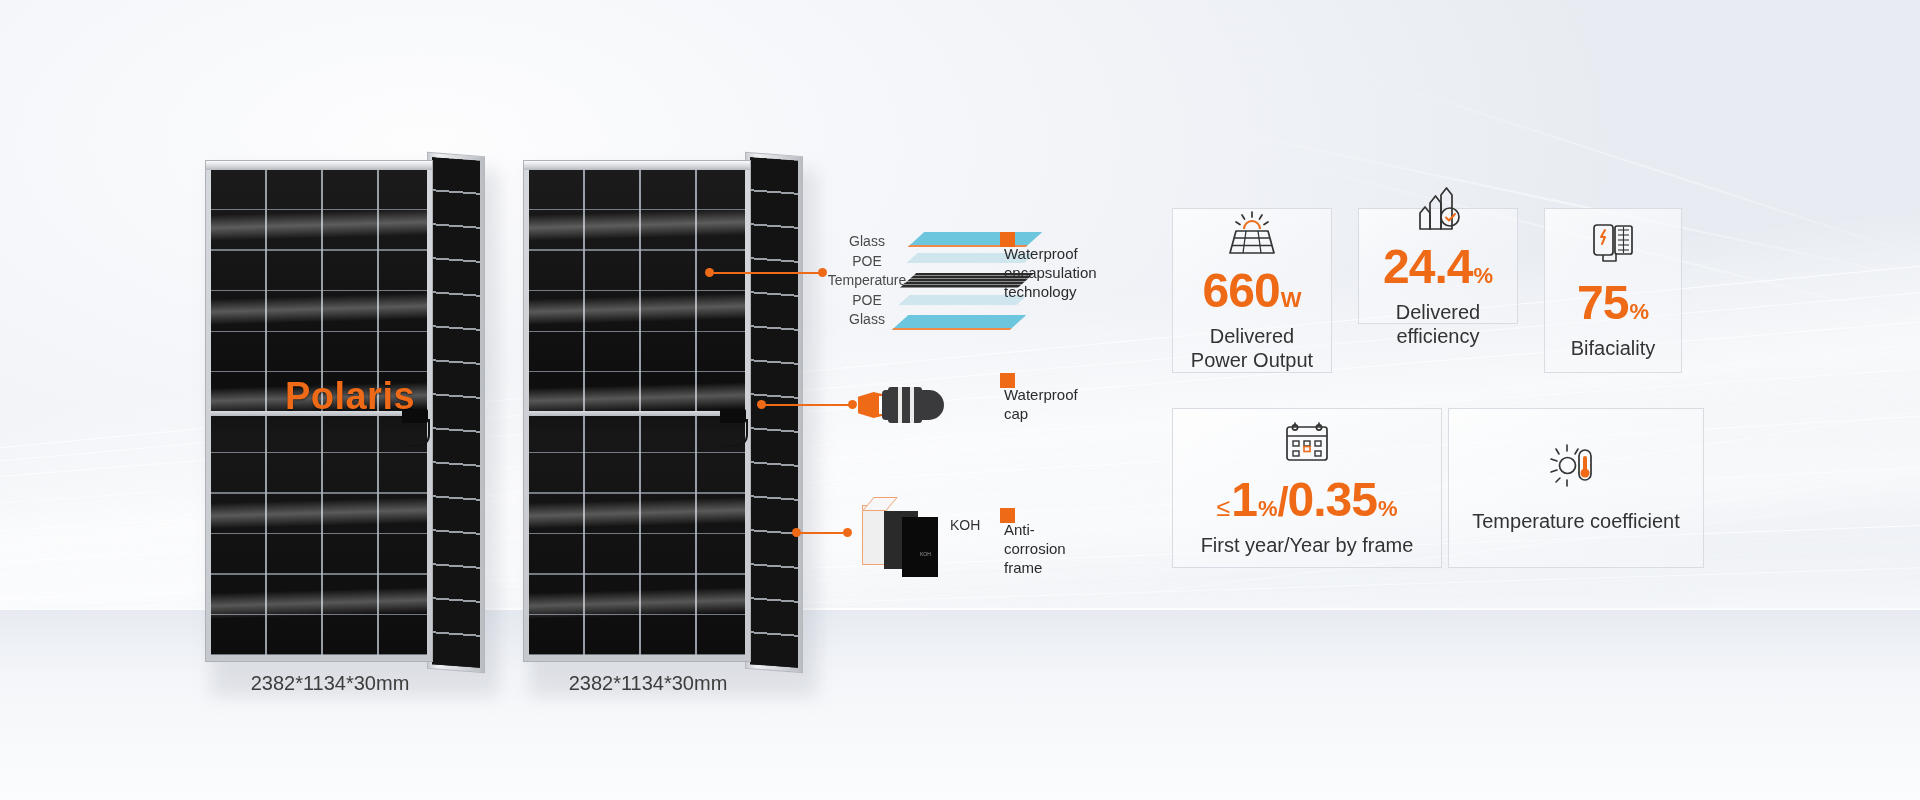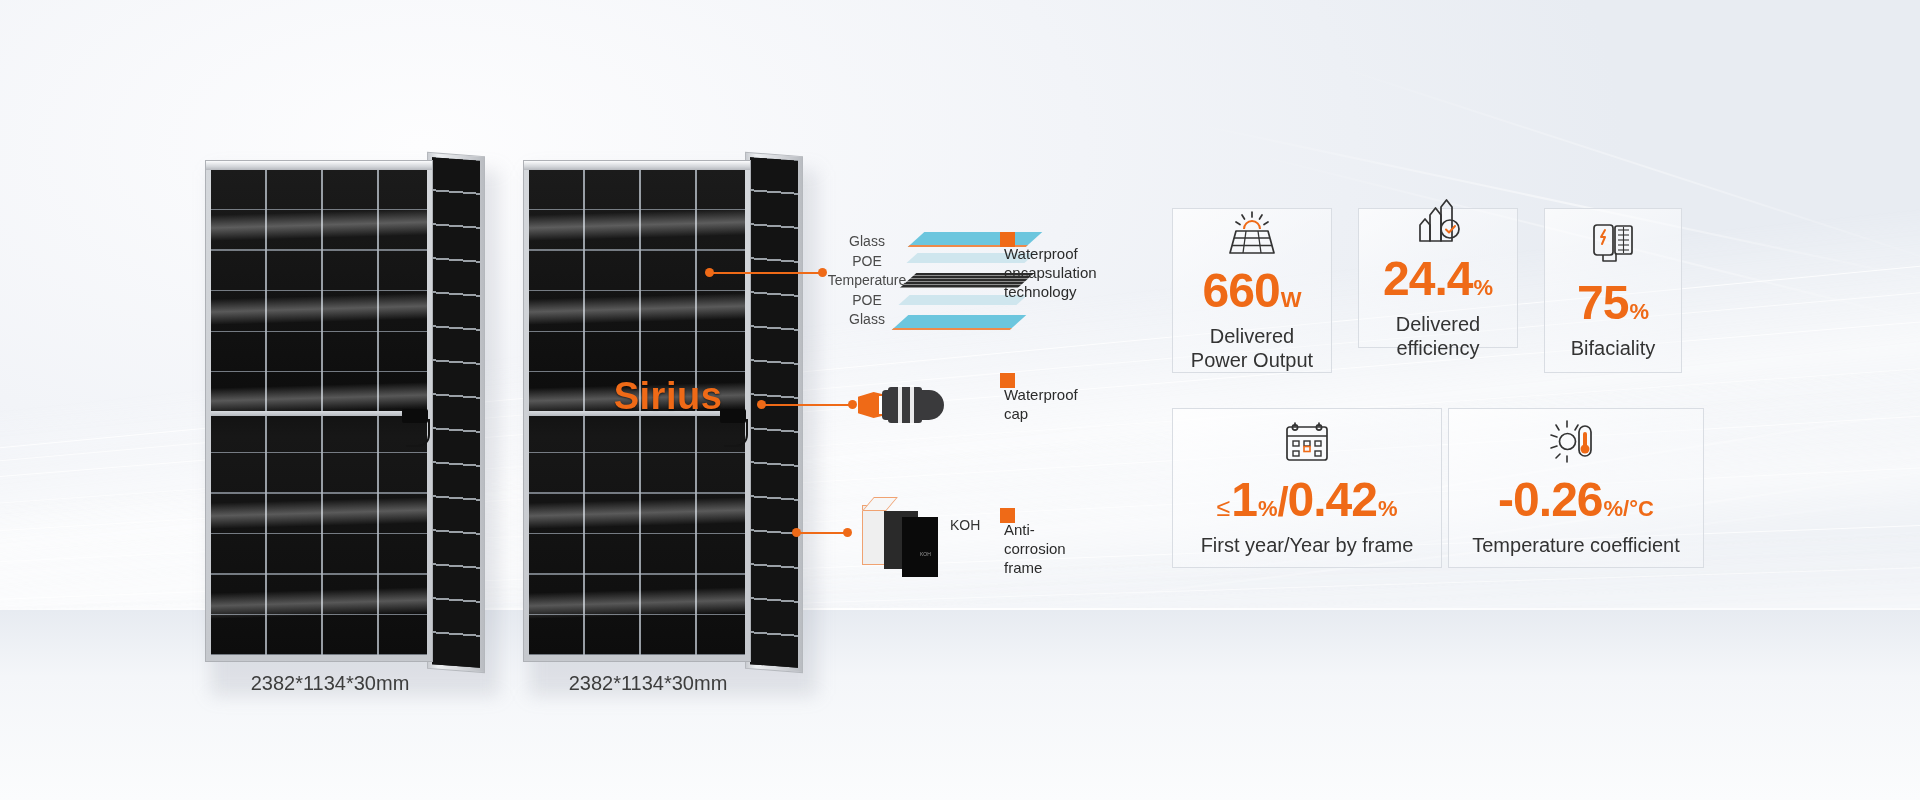--- a/index.html
+++ b/index.html
@@ -195,20 +195,21 @@
       <div class="gleam" style="top:42px;"></div>
       <div class="gleam" style="top:126px;"></div>
       <div class="gleam" style="top:215px;"></div>
       <div class="gleam" style="top:330px;"></div>
       <div class="gleam" style="top:420px;"></div>
     </div>
     <div class="jbox" style="left:196px;top:248px;"></div>
     <div class="jwire" style="left:200px;top:258px;"></div>
   </div>
 
+  <div class="panel-name" style="top:215px;font-size:38px;">Polaris</div>
   <div class="panel-dim" style="top:512px;left:-40px;right:0;">2382*1134*30mm</div>
 </div>
 
 <div class="panel-group" style="left:523px;top:160px;width:290px;height:530px;">
   <div class="panel-shadow"></div>
 
   <div class="panel-back" style="left:222px;">
     <div class="bcells"></div>
   </div>
 
@@ -218,21 +219,20 @@
       <div class="gleam" style="top:42px;"></div>
       <div class="gleam" style="top:126px;"></div>
       <div class="gleam" style="top:215px;"></div>
       <div class="gleam" style="top:330px;"></div>
       <div class="gleam" style="top:420px;"></div>
     </div>
     <div class="jbox" style="left:196px;top:248px;"></div>
     <div class="jwire" style="left:200px;top:258px;"></div>
   </div>
 
-  <div class="panel-name" style="top:215px;font-size:38px;">Sirius</div>
   <div class="panel-dim" style="top:512px;left:-40px;right:0;">2382*1134*30mm</div>
 </div>
 
 <div>
   <div class="dot" style="left:705px;top:268px;"></div>
   <div class="callout-line" style="left:712px;top:272px;width:112px;"></div>
   <div class="dot" style="left:818px;top:268px;"></div>
 </div>
 
 <div class="layer-stack" style="left:824px;top:232px;width:205px;height:110px;">
@@ -316,21 +316,21 @@
     </svg>
   </div>
   <div class="stat-val">
     <span class="big">660</span>
       <span class="unit">W</span>
   </div>
   <div class="stat-cap">Delivered
 Power Output</div>
 </div>
 
-<div class="card" style="left:1358px;top:208px;width:160px;height:140px;">
+<div class="card" style="left:1358px;top:208px;width:160px;height:116px;">
   <div class="icon">
     <svg width="52" height="48" viewBox="0 0 52 48" fill="none" stroke="#333" stroke-width="1.7" stroke-linejoin="round">
       <path d="M8 44 V28 L13 22 L18 28 V44 Z"></path>
       <path d="M18 44 V18 L23.5 11 L29 18 V44 Z"></path>
       <path d="M29 44 V10 L34.5 3 L40 10 V44 Z"></path>
       <circle cx="38" cy="32" r="9" stroke="#333"></circle>
       <path d="M34 32.5 l3 3 l6 -6.5" stroke="#ef6a17" stroke-width="2" fill="none" stroke-linecap="round"></path>
     </svg>
   </div>
   <div class="stat-val">
@@ -382,21 +382,21 @@
         <rect x="33" y="31" width="6" height="5"></rect>
       </g>
       <rect x="22" y="26.5" width="6" height="5" stroke="#ef6a17" stroke-width="1.6"></rect>
     </svg>
   </div>
   <div class="stat-val">
     <span class="lte">≤</span>
       <span class="big">1</span>
       <span class="unit">%</span>
       <span class="big" style="font-size:40px;">/</span>
-      <span class="big">0.42</span>
+      <span class="big">0.35</span>
       <span class="unit">%</span>
   </div>
   <div class="stat-cap">First year/Year by frame</div>
 </div>
 
 <div class="card" style="left:1448px;top:408px;width:256px;height:160px;">
   <div class="icon">
     <svg width="56" height="46" viewBox="0 0 56 46" fill="none">
       <g stroke="#333" stroke-width="1.6" stroke-linecap="round">
         <line x1="19" y1="1" x2="19" y2="7"></line>
@@ -406,18 +406,14 @@
         <line x1="3" y1="28" x2="9" y2="26"></line>
         <line x1="8" y1="38" x2="12" y2="34"></line>
         <line x1="19" y1="42" x2="19" y2="36"></line>
       </g>
       <circle cx="19.5" cy="21.5" r="8" stroke="#333" stroke-width="1.7" fill="none"></circle>
       <rect x="31" y="6" width="12" height="30" rx="6" stroke="#333" stroke-width="1.7" fill="none"></rect>
       <rect x="35" y="12" width="4" height="16" rx="2" fill="#ef6a17"></rect>
       <circle cx="37" cy="29" r="4.5" fill="#ef6a17"></circle>
     </svg>
   </div>
-  <div class="stat-val">
-    <span class="big">-0.26</span>
-      <span class="unit">%/°C</span>
-  </div>
   <div class="stat-cap">Temperature coefficient</div>
 </div>
 
 </body></html>

